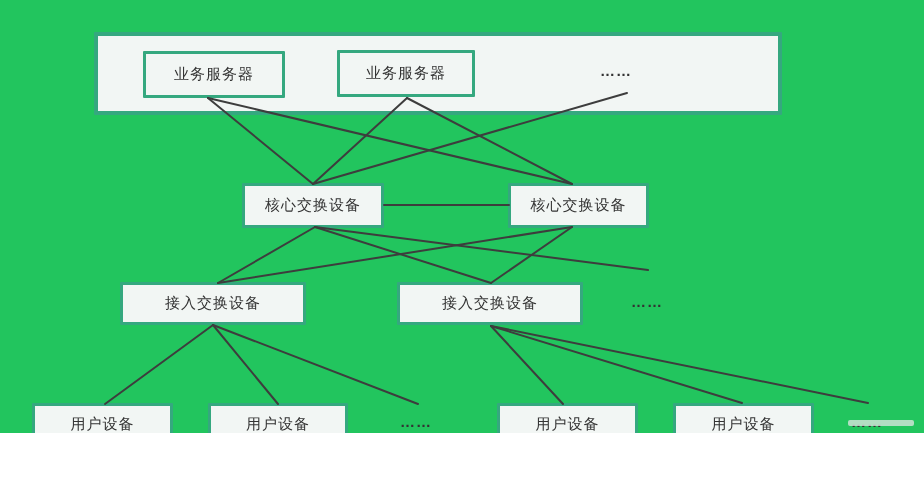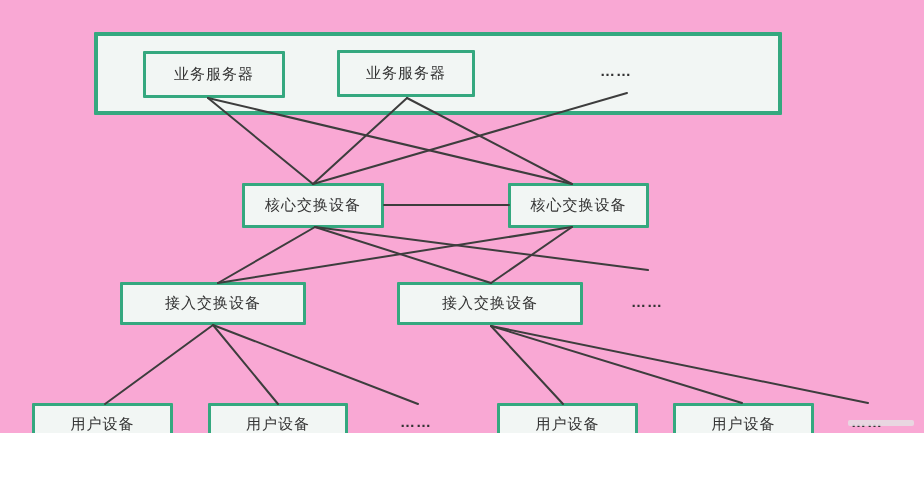--- a/index.html
+++ b/index.html
@@ -4,21 +4,21 @@
 <title>diagram</title>
 <style>
   :root{
     --green:#35a87f;
     --fill:#f2f6f4;
     --line:#3d3d3d;
     --text:#333333;
   }
   html,body{margin:0;padding:0;background:#ffffff;}
   .canvas{
-    position:relative;width:924px;height:433px;background:#f9a8d4;
+    position:relative;width:924px;height:433px;background:#22c55e;
     font-family:"Liberation Sans","DejaVu Sans",sans-serif;overflow:hidden;
   }
   .node{
     position:absolute;box-sizing:border-box;
     border:3px solid var(--green);background:var(--fill);
     display:flex;align-items:center;justify-content:center;
     color:var(--text);font-size:15px;letter-spacing:1px;z-index:1;
     border-radius:1px;
   }
   .group{

